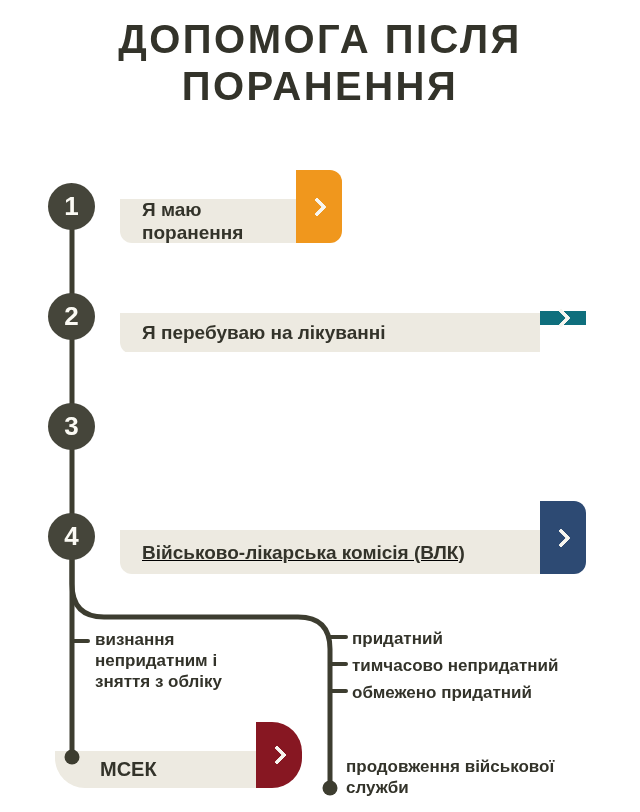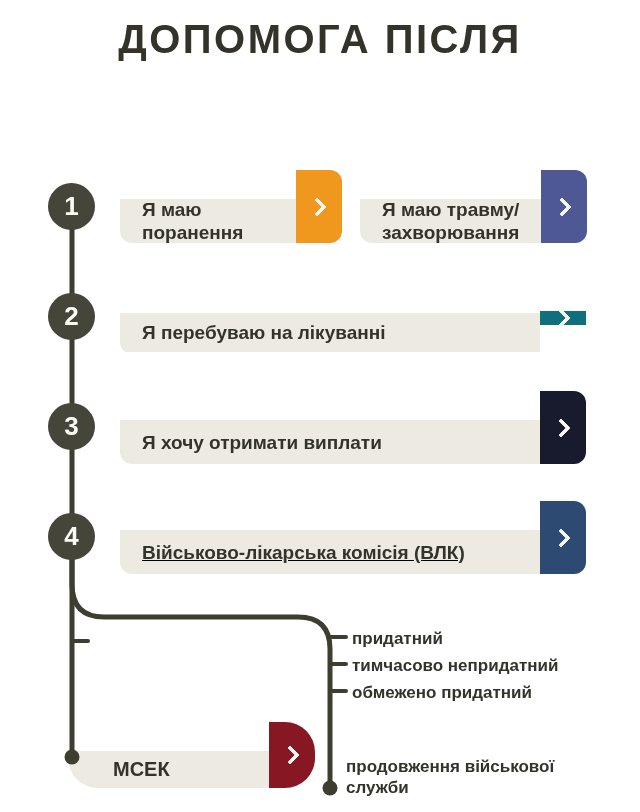--- a/index.html
+++ b/index.html
@@ -51,20 +51,21 @@
   .note { position:absolute; z-index:3; color:var(--ink); font-size:17px; font-weight:700; line-height:21px; }
   .note-item { margin-bottom:6px; white-space:nowrap; }
 </style>
 </head>
 <body>
 
 <div class="canvas">
 
   <h1 class="title">
     <span>ДОПОМОГА ПІСЛЯ</span><br>
+    <span>ПОРАНЕННЯ</span>
   </h1>
 
   <svg class="lines" width="640" height="812" viewBox="0 0 640 812">
     <path class="ln" d="M72 207 L72 756"></path>
     <path class="ln" d="M72 560 L72 584 Q72 617 104 617 L298 617 Q330 617 330 649 L330 786"></path>
     <path class="ln tick" d="M72 641 L88 641"></path>
     <path class="ln tick" d="M330 637 L346 637"></path>
     <path class="ln tick" d="M330 664 L346 664"></path>
     <path class="ln tick" d="M330 691 L346 691"></path>
     <circle class="dot" cx="72" cy="757" r="7.5"></circle>
@@ -76,56 +77,45 @@
   <div class="num-circle" style="left:48px; top:403px;">3</div>
   <div class="num-circle" style="left:48px; top:513px;">4</div>
 
   <div class="btn" style="left:120px; top:170px; width:222px; height:73px;">
     <div class="btn-label">Я маю поранення</div>
     <div class="btn-arrow arr-orange">
       <span class="chev"></span>
     </div>
   </div>
 
-  <div class="btn" style="left:360px; top:170px; width:227px; height:73px;">
-    <div class="btn-label">Я маю травму/захворювання</div>
-    <div class="btn-arrow arr-indigo">
-      <span class="chev"></span>
-    </div>
-  </div>
 
   <div class="btn" style="left:120px; top:281px; width:466px; height:73px;align-items:center;">
     <div class="btn-label">Я перебуваю на лікуванні</div>
     <div class="btn-arrow arr-teal">
       <span class="chev"></span>
     </div>
   </div>
 
-  <div class="btn" style="left:120px; top:391px; width:466px; height:73px;">
-    <div class="btn-label">Я хочу отримати виплати</div>
-    <div class="btn-arrow arr-navy">
-      <span class="chev"></span>
-    </div>
-  </div>
 
   <div class="btn" style="left:120px; top:501px; width:466px; height:73px;text-decoration:underline;">
     <div class="btn-label">Військово-лікарська комісія (ВЛК)</div>
     <div class="btn-arrow arr-blue">
       <span class="chev"></span>
     </div>
   </div>
 
+  <div class="note" style="left:95px; top:629px; width:162px;">визнання непридатним і зняття з обліку</div>
 
   <div class="note" style="left:352px; top:628px; width:240px;">
     <div class="note-item">придатний</div>
     <div class="note-item">тимчасово непридатний</div>
     <div class="note-item">обмежено придатний</div>
   </div>
 
-  <div class="btn msek" style="left:68px; top:722px; width:247px; height:66px;border-radius:30px;">
+  <div class="btn msek" style="left:55px; top:722px; width:247px; height:66px;border-radius:30px;">
     <div class="btn-label">МСЕК</div>
     <div class="btn-arrow arr-red">
       <span class="chev"></span>
     </div>
   </div>
 
   <div class="note" style="left:346px; top:756px; width:215px;">продовження військової служби</div>
 
 </div>
 

